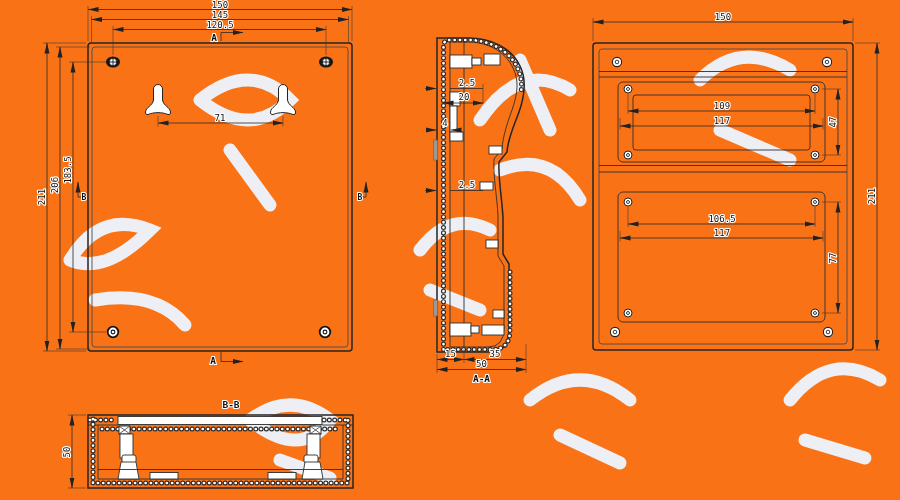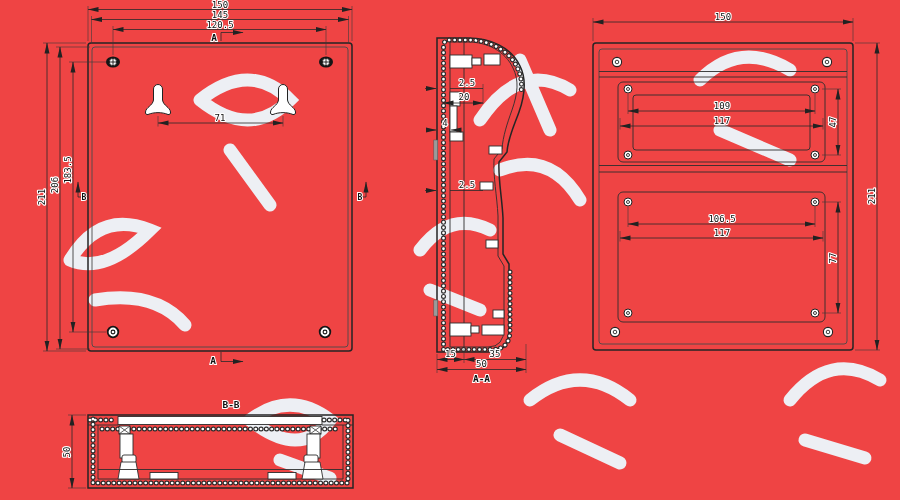--- a/index.html
+++ b/index.html
@@ -1,16 +1,16 @@
 <!DOCTYPE html>
 <html><head>
 <meta charset="utf-8">
 <style>
   html,body{margin:0;padding:0;background:#ffffff;}
-  .stage{position:relative;width:900px;height:500px;background:#ef4444;overflow:hidden;
+  .stage{position:relative;width:900px;height:500px;background:#f97316;overflow:hidden;
          font-family:"DejaVu Sans Mono", monospace;}
   svg{display:block;}
   .ln  {fill:none;stroke:#252525;stroke-width:1.5px;}
   .ln2 {fill:none;stroke:#4a4a4a;stroke-width:0.9px;}
   .th  {fill:none;stroke:#2e2e2e;stroke-width:0.9px;}
   .thW {fill:#ffffff;stroke:#2e2e2e;stroke-width:0.9px;}
   .ext {stroke:#3a3a3a;stroke-width:0.6px;}
   .dim {stroke:#2a2a2a;stroke-width:0.8px;fill:none;}
   .dt  {font:9px "DejaVu Sans Mono",monospace;fill:#111;text-anchor:middle;
         paint-order:stroke;stroke:#ffffff;stroke-width:2.2px;stroke-linejoin:round;}

